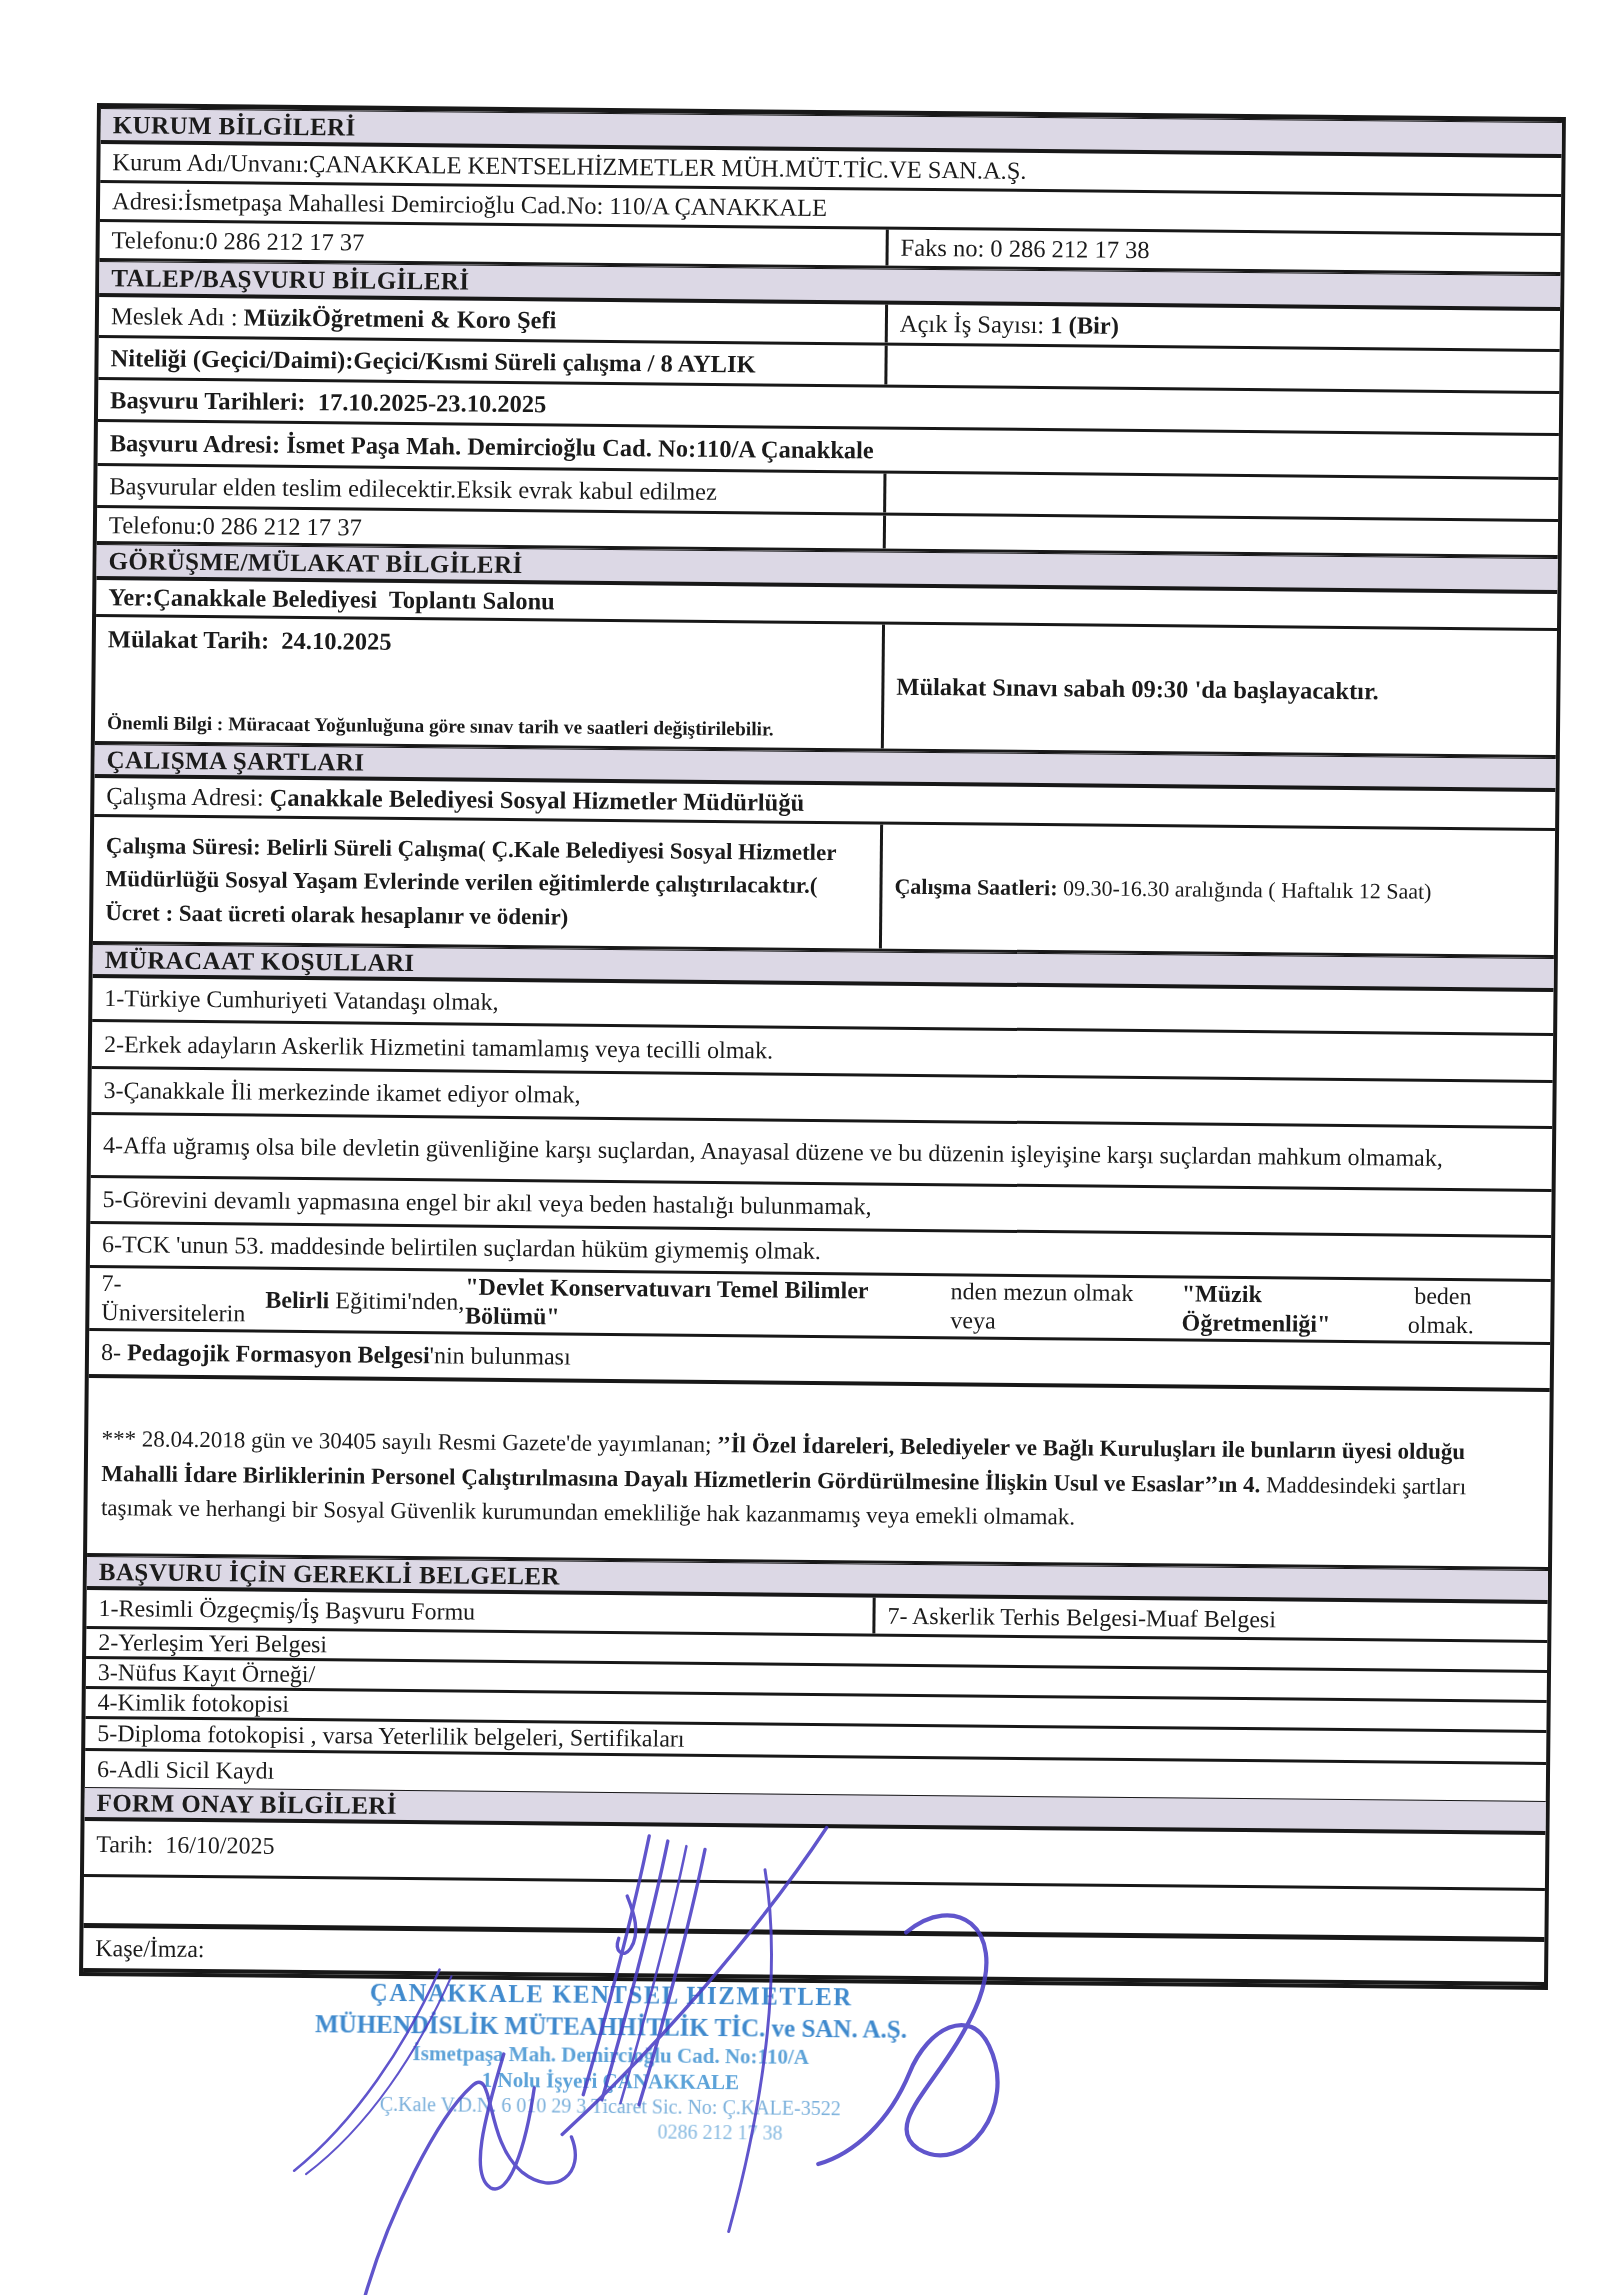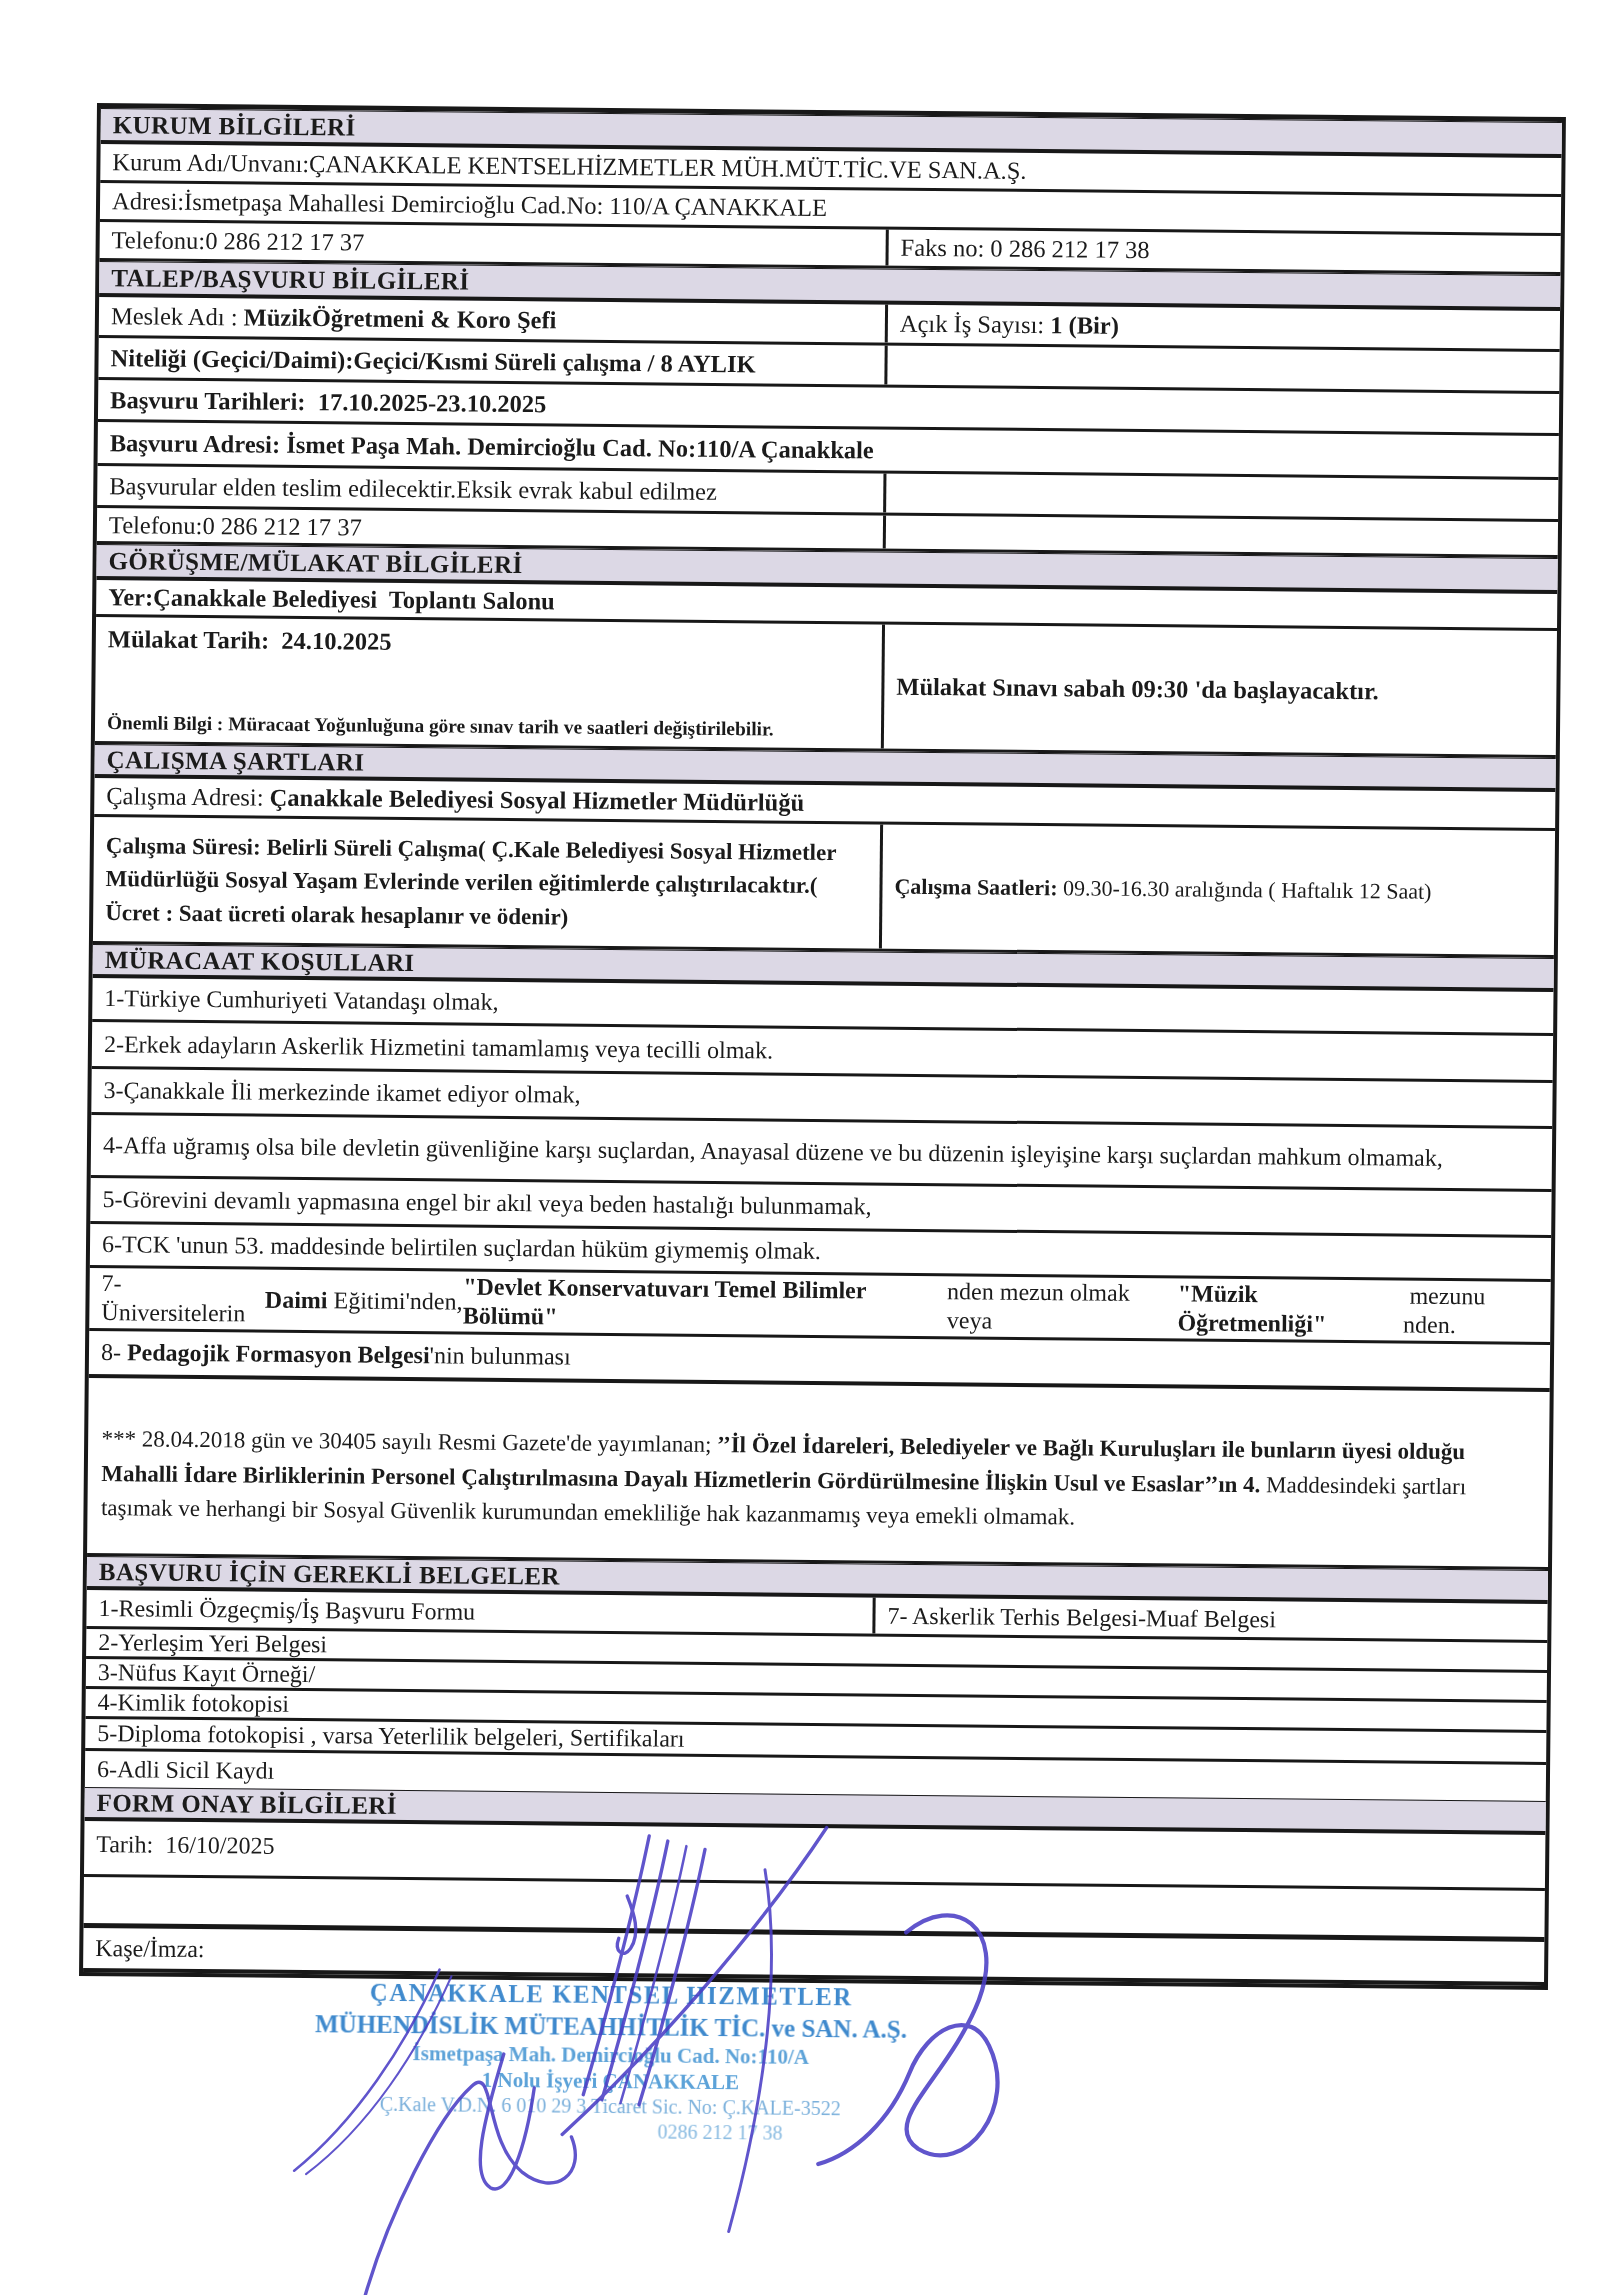--- a/index.html
+++ b/index.html
@@ -124,21 +124,21 @@
         <div class="row" style="height:63px">
             <div class="cell txt">4-Affa uğramış olsa bile devletin güvenliğine karşı suçlardan, Anayasal düzene ve bu düzenin işleyişine karşı suçlardan mahkum olmamak,</div>
           </div>
         <div class="row" style="height:46px">
             <div class="cell txt">5-Görevini devamlı yapmasına engel bir akıl veya beden hastalığı bulunmamak,</div>
           </div>
         <div class="row" style="height:44px">
             <div class="cell txt">6-TCK 'unun 53. maddesinde belirtilen suçlardan hüküm giymemiş olmak.</div>
           </div>
         <div class="row" style="height:63px">
-            <div class="cell txt"><span>7-Üniversitelerin </span><span class="b">Daimi</span><span> Eğitimi'nden, </span><span class="b">"Devlet Konservatuvarı Temel Bilimler Bölümü"</span><span>nden mezun olmak veya </span><span class="b">"Müzik Öğretmenliği"</span><span> mezunu nden.</span></div>
+            <div class="cell txt"><span>7-Üniversitelerin </span><span class="b">Belirli</span><span> Eğitimi'nden, </span><span class="b">"Devlet Konservatuvarı Temel Bilimler Bölümü"</span><span>nden mezun olmak veya </span><span class="b">"Müzik Öğretmenliği"</span><span> beden olmak.</span></div>
           </div>
         <div class="row" style="height:47px">
             <div class="cell txt"><span>8- </span><span class="b">Pedagojik Formasyon Belgesi</span><span>'nin bulunması</span></div>
           </div>
       </div>
       <div class="row" style="height:178px">
         <div class="cell note txt"><span>*** 28.04.2018 gün ve 30405 sayılı Resmi Gazete'de yayımlanan; </span><span class="b">’’İl Özel İdareleri, Belediyeler ve Bağlı Kuruluşları ile bunların üyesi olduğu Mahalli İdare Birliklerinin Personel Çalıştırılmasına Dayalı Hizmetlerin Gördürülmesine İlişkin Usul ve Esaslar’’ın 4.</span><span> Maddesindeki şartları taşımak ve herhangi bir Sosyal Güvenlik kurumundan emekliliğe hak kazanmamış veya emekli olmamak.</span></div>
       </div>
 
       <div class="row hdr" style="height:34px">

